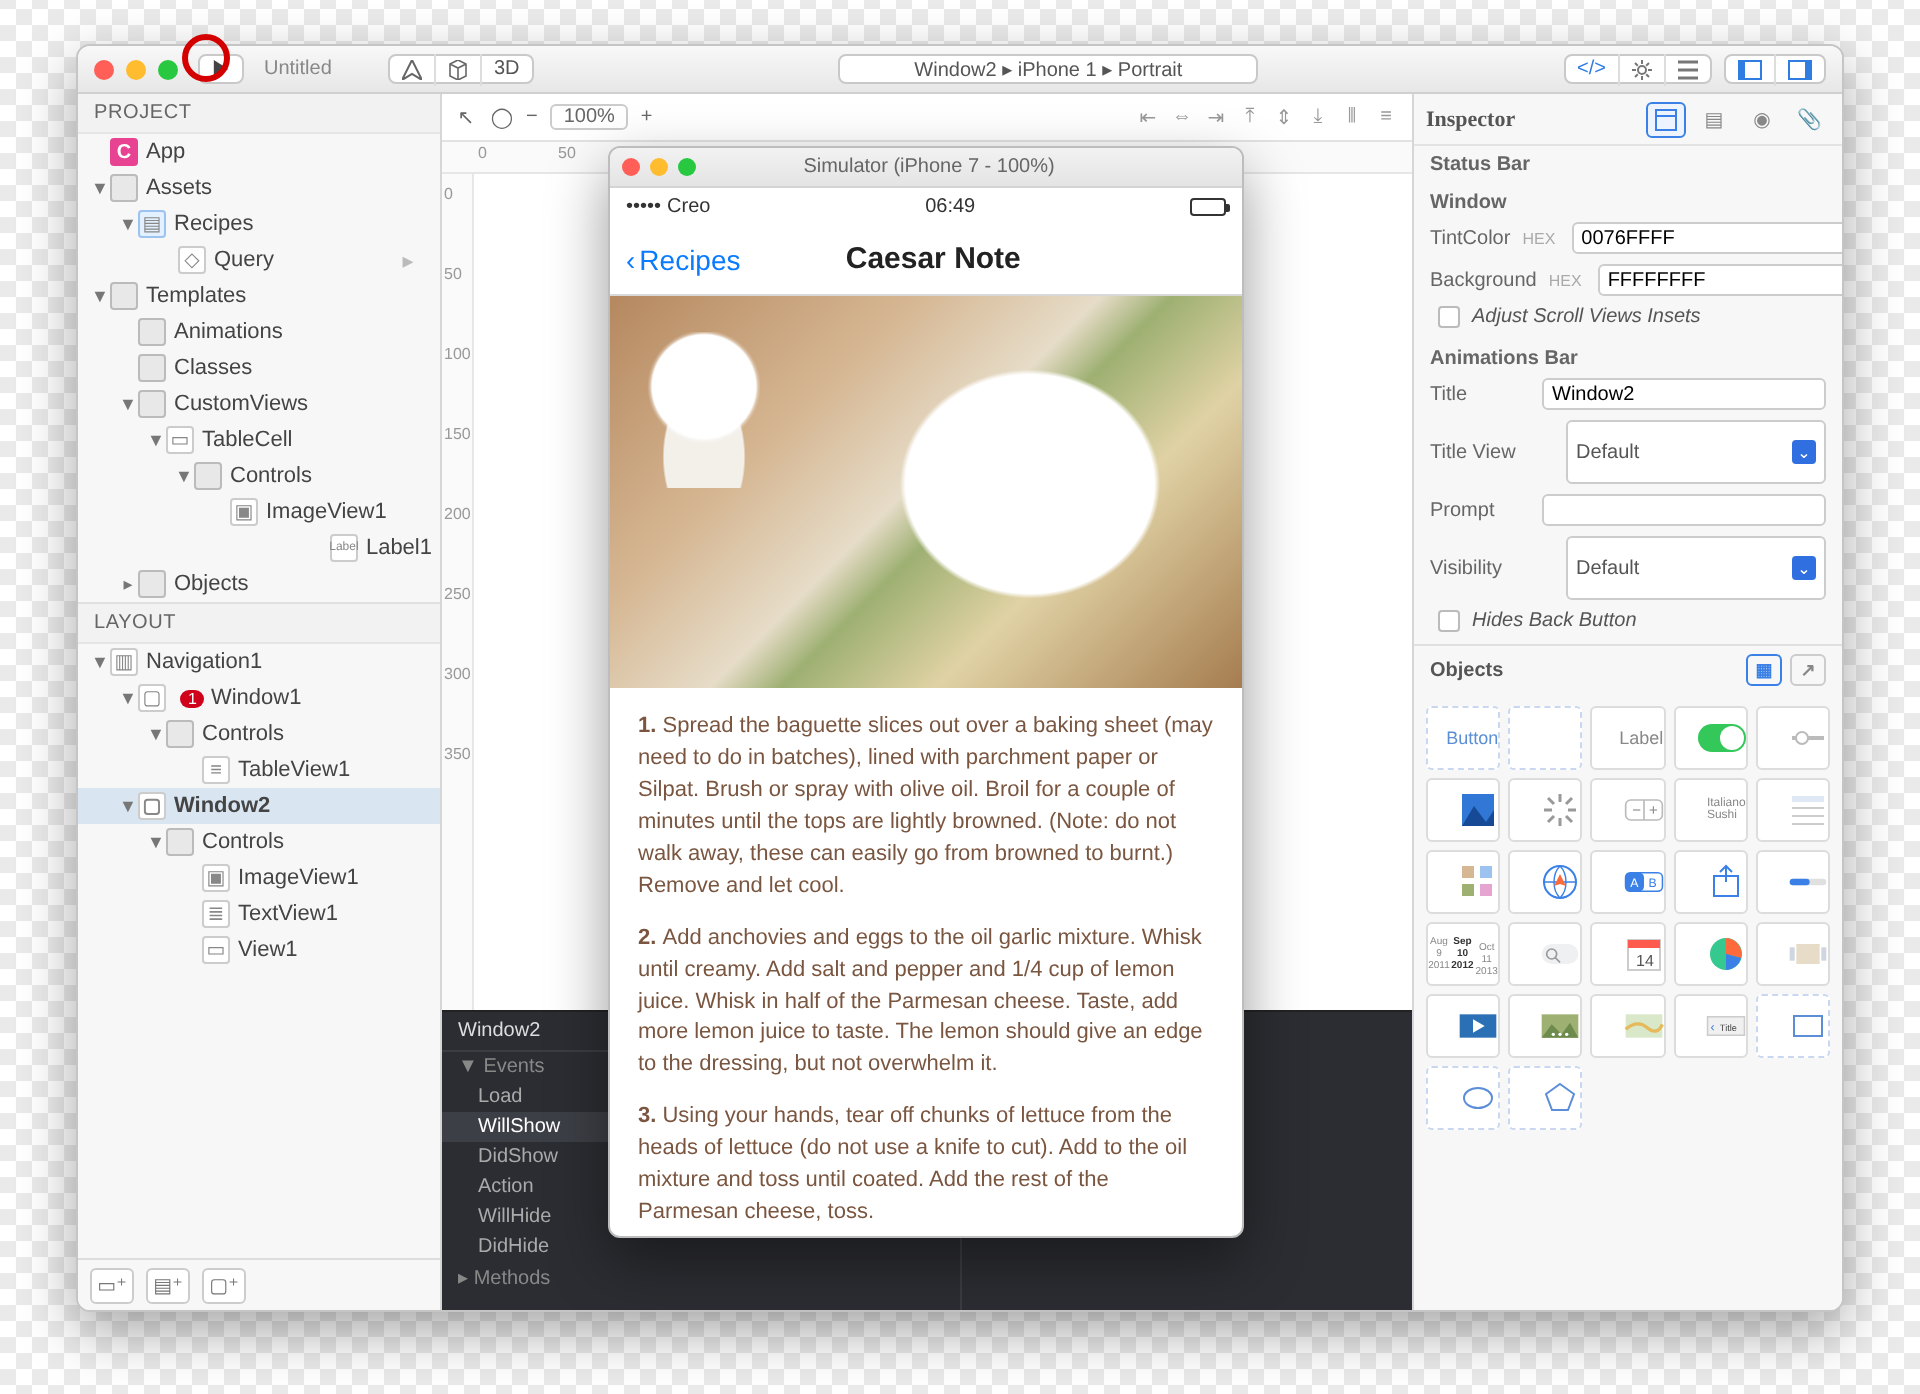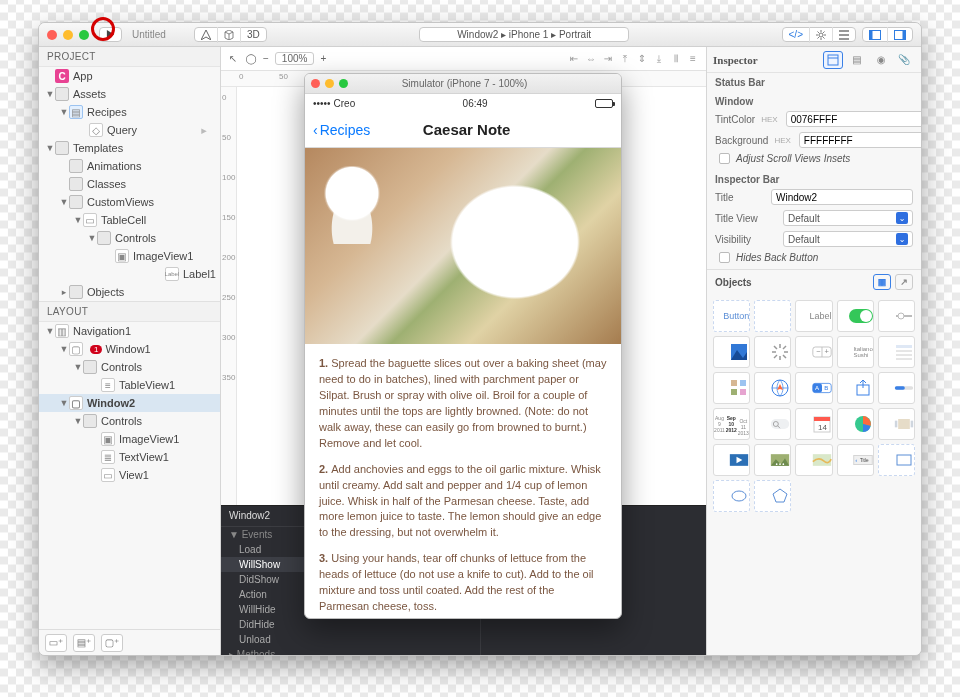--- a/index.html
+++ b/index.html
@@ -52,21 +52,21 @@
 .inspector { width:215px; background:#f7f7f7; border-left:1px solid #d6d6d6; display:flex; flex-direction:column; font-size:10px; color:#555; overflow:hidden;}
 .insp-tabs { height:26px; display:flex; align-items:center; justify-content:flex-end; gap:4px; padding:0 6px; border-bottom:1px solid #e3e3e3;}
 .insp-tab { width:20px; height:18px; border:1px solid transparent; display:flex; align-items:center; justify-content:center; color:#888; border-radius:3px; cursor:pointer;}
 .insp-tab.active { border-color:#3a80e6; color:#3a80e6; background:#eef4ff;}
 .insp-head { padding:4px 8px; font-weight:bold; color:#666;}
 .insp-body { padding:0 8px 6px; display:flex; flex-direction:column; gap:5px;}
 .field { display:flex; align-items:center; gap:6px;}
 .field label { width:62px; color:#666;}
 .field input[type=text] { flex:1; border:1px solid #ccc; border-radius:3px; padding:1px 4px; font-size:10px; height:16px;}
 .hexlbl { font-size:8px; color:#aaa; margin-right:2px;}
-.select { flex:1; border:1px solid #ccc; border-radius:3px; background:#fff; height:16px; display:flex; align-items:center; justify-content:space-between; padding:0 4px;}
+.select { flex:1; border:1px solid #ccc; border-radius:3px; background:#fff; height:32px; display:flex; align-items:center; justify-content:space-between; padding:0 4px;}
 .select .chev { width:12px; height:12px; background:#2f6fe0; border-radius:2px; display:flex; align-items:center; justify-content:center; color:#fff; font-size:8px;}
 .check { display:flex; align-items:center; gap:6px; padding-left:4px;font-style:italic;}
 .check-box { width:11px; height:11px; border:1px solid #bbb; border-radius:2px; background:#fff;}
 
 .objects { border-top:1px solid #e0e0e0; display:flex; flex-direction:column; flex:1; overflow:hidden;}
 .obj-head { display:flex; align-items:center; justify-content:space-between; padding:4px 8px; font-weight:bold;}
 .obj-head .ico { display:flex; gap:4px;}
 .obj-head .ico div { width:18px;height:16px;border:1px solid #ccc;border-radius:3px;display:flex;align-items:center;justify-content:center;font-size:9px;color:#888;cursor:pointer;}
 .obj-grid { flex:1; display:grid; grid-template-columns: repeat(5, 1fr); gap:4px; padding:6px; overflow:auto; align-content:start;}
 .obj-item { height:32px; border:1px dashed #c9d8f0; border-radius:3px; background:#fff; display:flex; align-items:center; justify-content:flex-end; font-size:9px; color:#5b8ed6; cursor:grab; overflow:hidden;}
@@ -367,32 +367,36 @@
           <label>Background</label>
           <span class="hexlbl">HEX</span>
           <input type="text" value="FFFFFFFF" style="">
 
         </div>
         <div class="check">
             <div class="check-box"></div>
             <span>Adjust Scroll Views Insets</span>
           </div>
       </div>
-      <div class="insp-head">Inspector Bar</div>
+      <div class="insp-head">Animations Bar</div>
       <div class="insp-body">
         <div class="field">
             <label>Title</label>
             <input type="text" value="Window2" style="">
           </div>
         <div class="field">
             <label>Title View</label>
             <div class="select">
               <span>Default</span>
               <span class="chev">⌄</span>
             </div>
+          </div>
+        <div class="field">
+            <label>Prompt</label>
+            <input type="text" value="" style="">
           </div>
         <div class="field">
             <label>Visibility</label>
             <div class="select">
               <span>Default</span>
               <span class="chev">⌄</span>
             </div>
           </div>
         <div class="check">
             <div class="check-box"></div>
@@ -580,21 +584,20 @@
           <span>Window2</span>
           <span style="cursor:pointer;">⤢</span>
         </div>
       <div class="bp-section"><span style="color:#888;">▼ </span><span>Events</span></div>
       <div class="bp-row">Load</div>
       <div class="bp-row sel">WillShow</div>
       <div class="bp-row">DidShow</div>
       <div class="bp-row">Action</div>
       <div class="bp-row">WillHide</div>
       <div class="bp-row">DidHide</div>
-      <div class="bp-row">Unload</div>
       <div class="bp-section"><span style="color:#888;">▸ </span><span>Methods</span></div>
     </div>
     <div class="bp-right"><span>wid=\</span></div>
   </div>
 </div>
 
 <div class="simulator">
   <div class="sim-title">
     <div class="traffic">
         <div class="dot r"></div>

